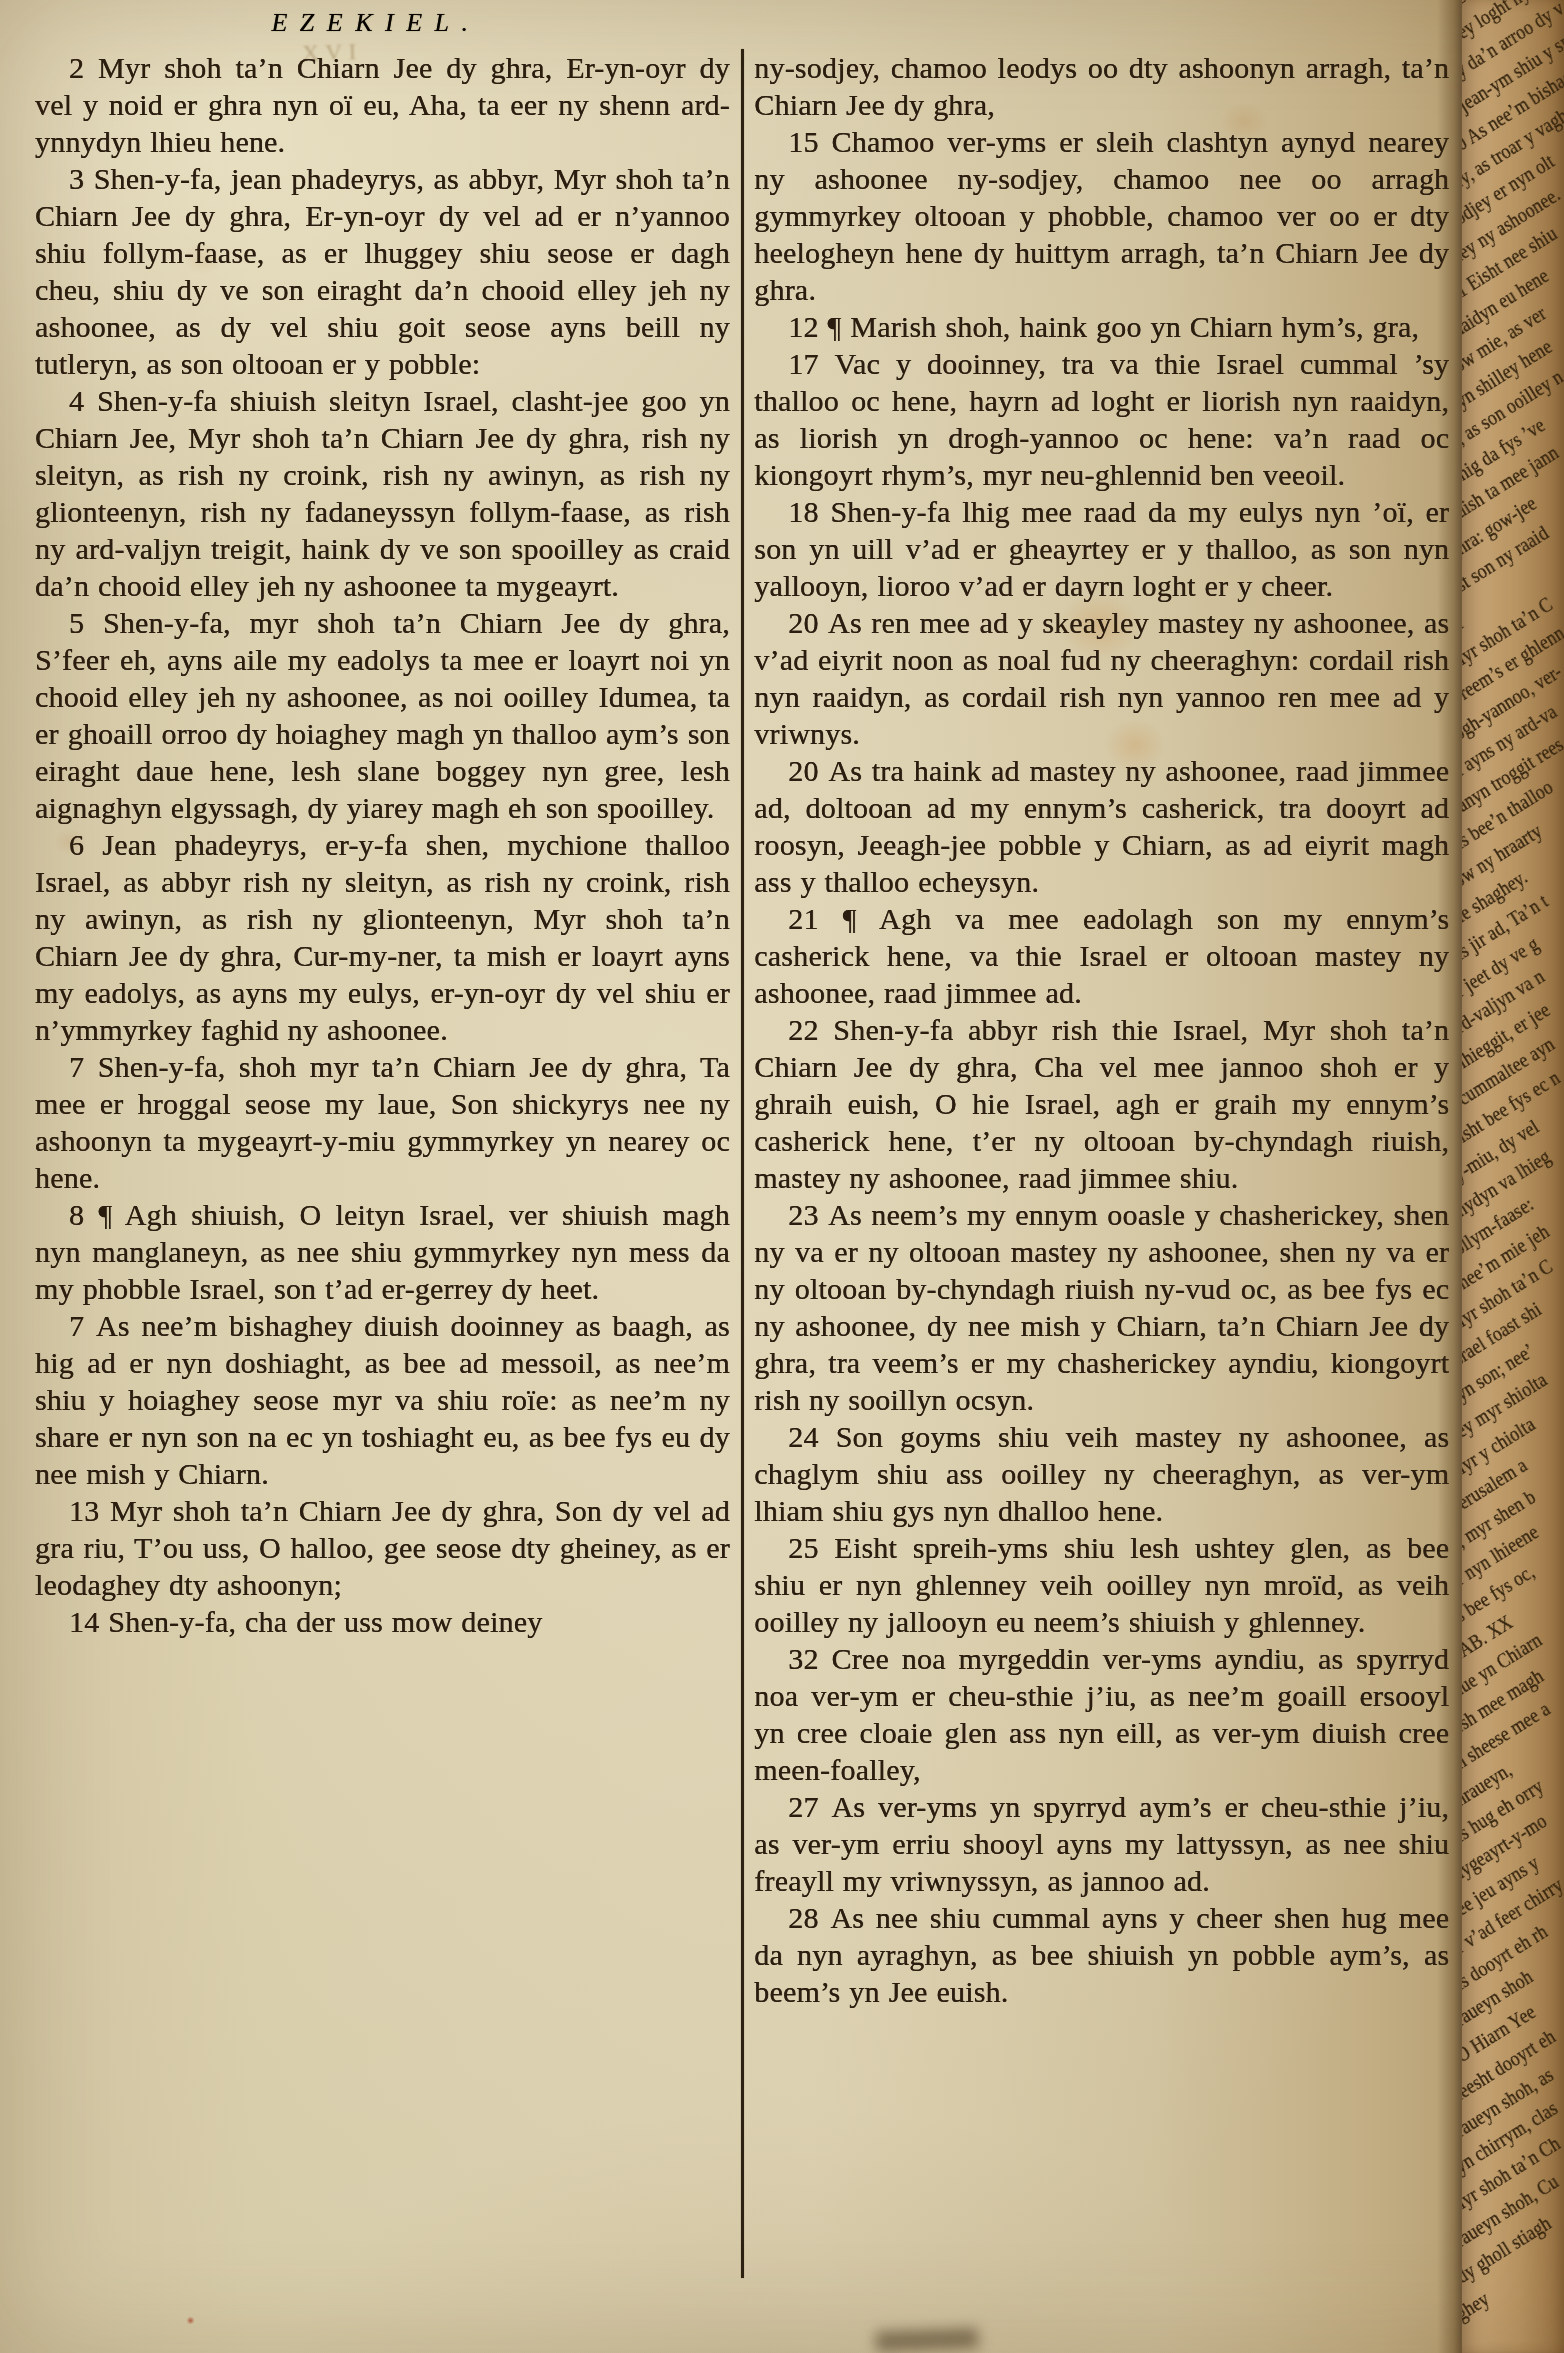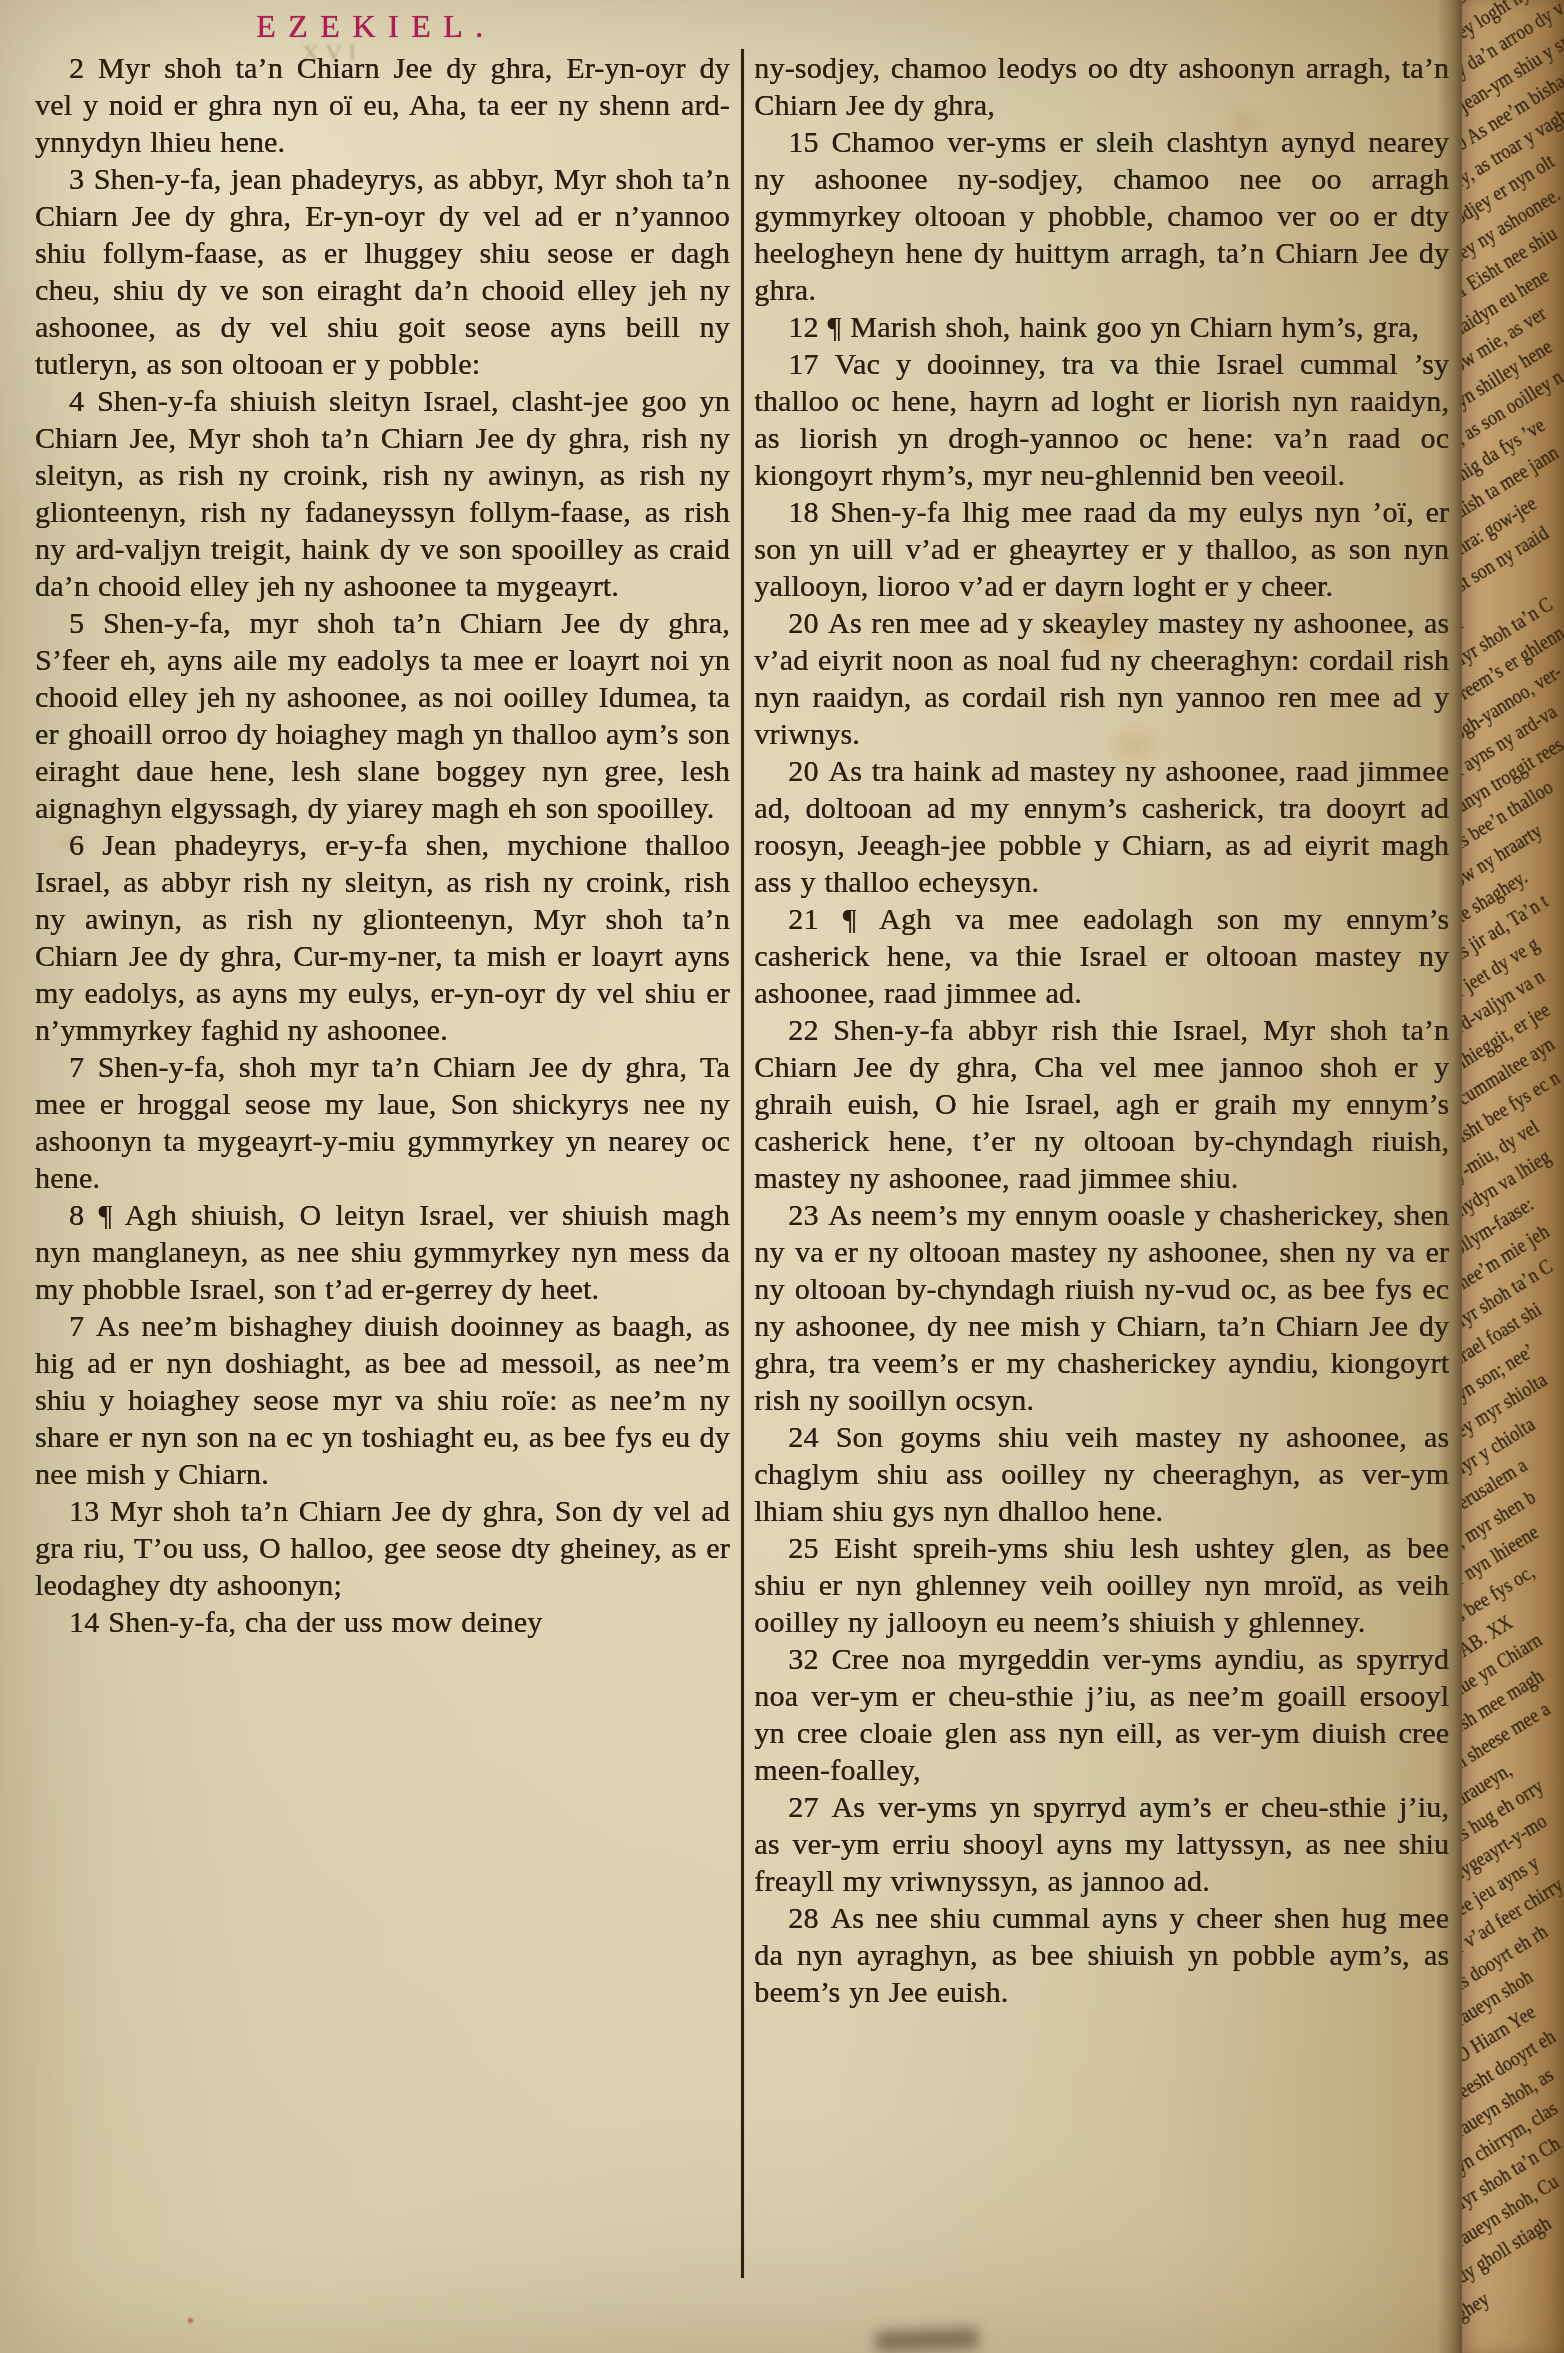--- a/index.html
+++ b/index.html
@@ -13,23 +13,24 @@
     background:
       radial-gradient(1017px 704px at 14% 6%, rgba(255,250,228,0.40), transparent 60%),
       radial-gradient(1330px 1800px at 42% 48%, rgba(249,243,219,0.30), transparent 72%),
       radial-gradient(704px 391px at 50% 101%, rgba(120,85,40,0.10), transparent 70%),
       linear-gradient(90deg,#cfc29f 0%, #d7cca9 16%, #d9cead 52%, #cfc19c 74%, #c2ad83 88%, #b49c6e 95%, #a98f60 100%);
   }
   .vignette{position:absolute;inset:0;box-shadow:inset 0 0 110px rgba(95,65,25,0.22);pointer-events:none;}
 
   .running-head{
     position:absolute;left:235px;top:7.8px;width:282px;text-align:center;
-    font-size:32px;letter-spacing:12.5px;color:#be185d;
+    font-size:26px;letter-spacing:12.5px;color:#000000;
     text-shadow:0 0 0.8px rgba(36,24,8,.9);
     white-space:nowrap;
+    font-style:italic;
   }
   .showthrough{
     position:absolute;left:302px;top:39px;font-size:23.5px;letter-spacing:6.3px;
     color:rgba(125,92,48,0.38);filter:blur(0.9px);transform:rotate(-2deg);
   }
 
   .textblock{position:absolute;left:35px;top:49px;display:flex;}
   .col{width:695px;height:2269px;overflow:hidden;
     font-size:30px;line-height:37px;text-align:justify;color:#2b1e10;
     letter-spacing:0.2px;word-spacing:1.2px;

